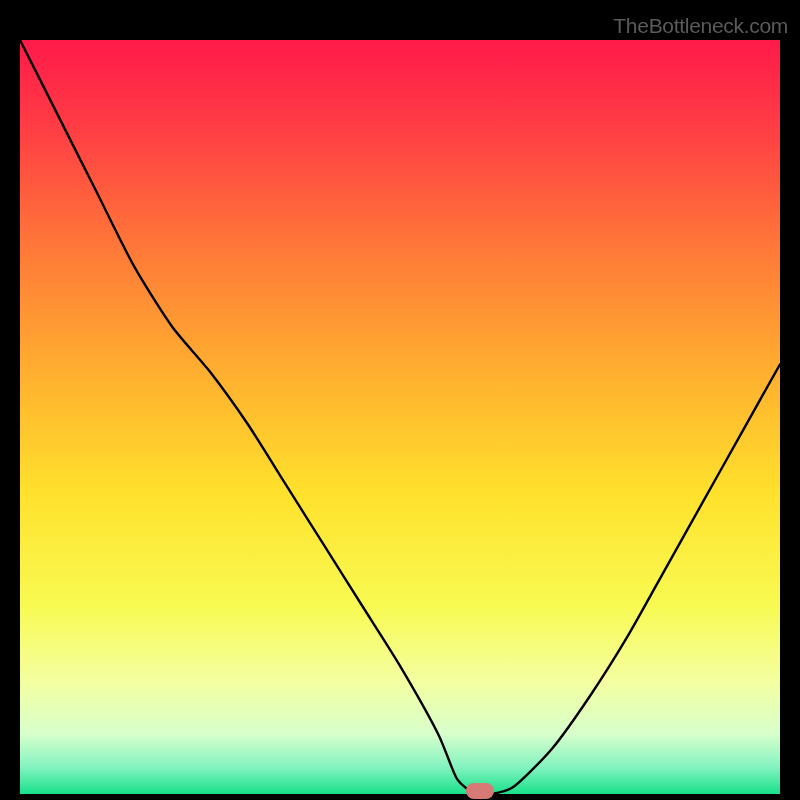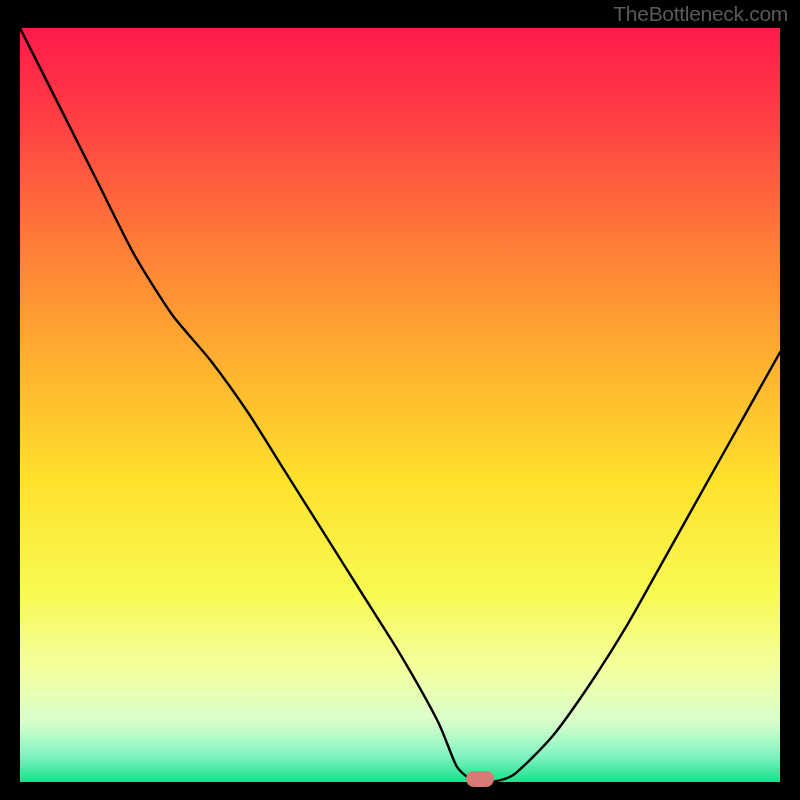--- a/index.html
+++ b/index.html
@@ -9,20 +9,21 @@
     height: 800px;
     background: #000;
     font-family: Arial, Helvetica, sans-serif;
     overflow: hidden;
   }
   .frame {
     position: relative;
     width: 800px;
     height: 612px;
     background: #000;
+    margin-top: 12px;
   }
   .attribution {
     position: absolute;
     top: 2px;
     right: 12px;
     color: #5a5a5a;
     font-size: 21px;
     font-weight: 400;
     letter-spacing: -0.3px;
   }

